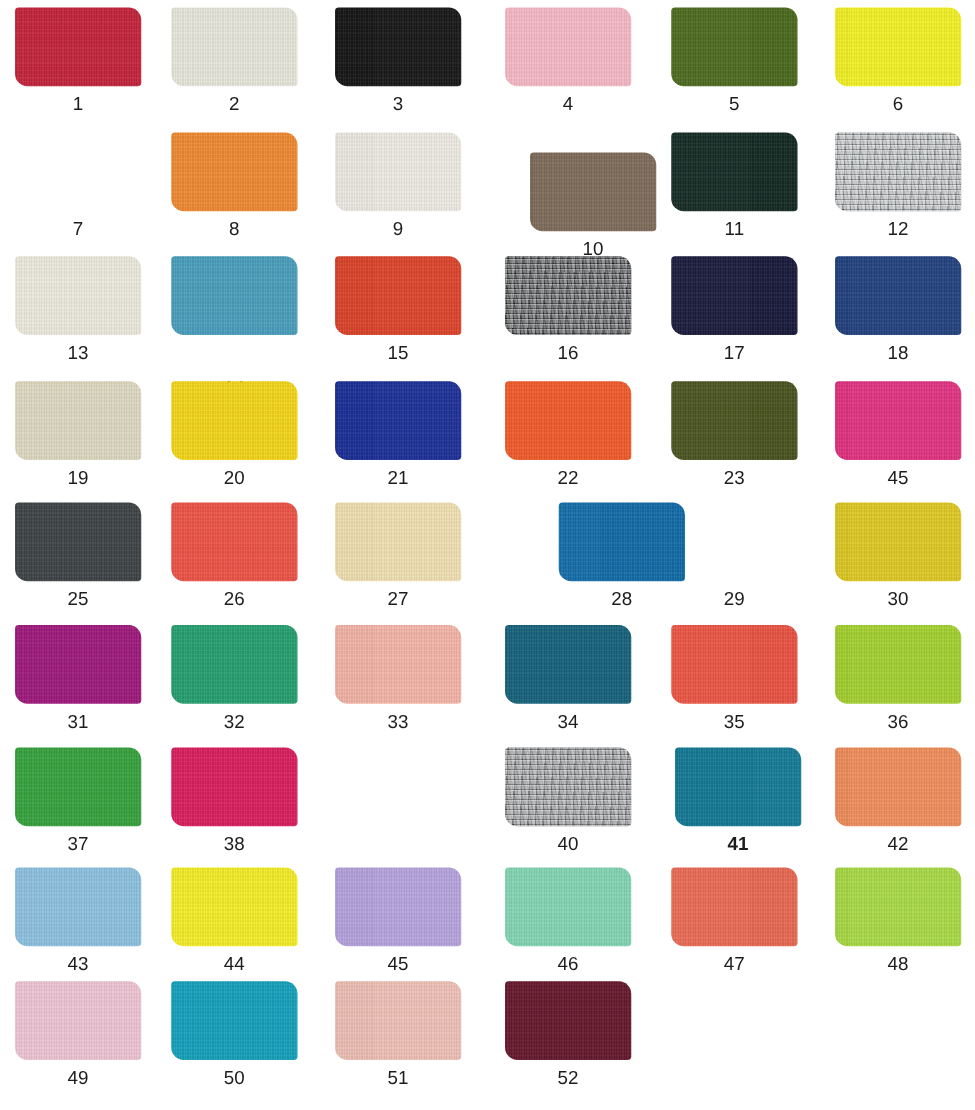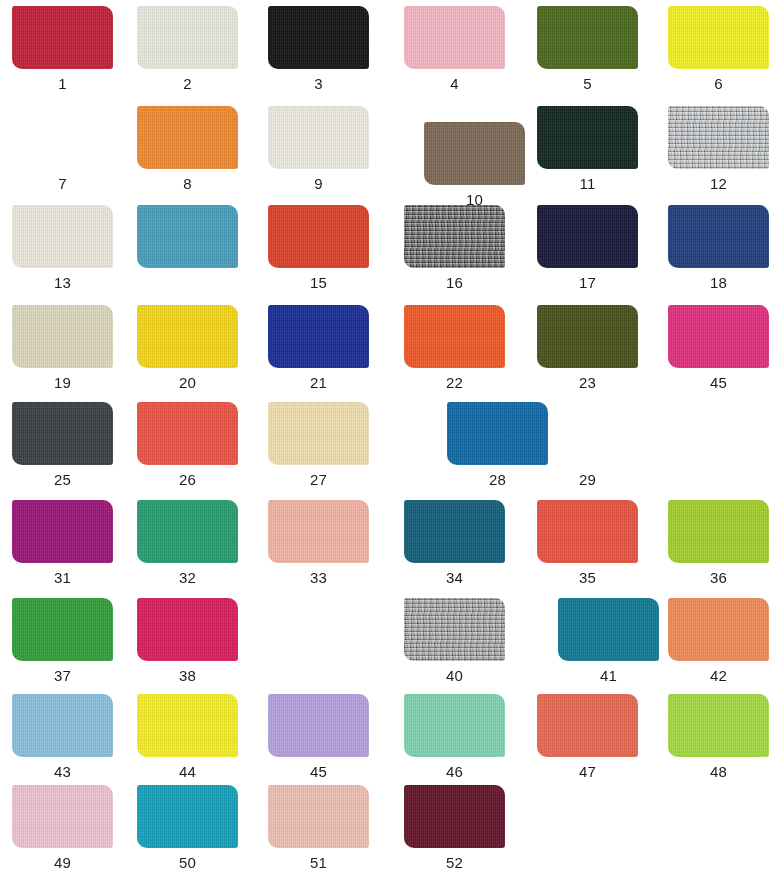--- a/index.html
+++ b/index.html
@@ -284,20 +284,26 @@
       <div class="swatch-cell" style="position: absolute; left: 404px; top: 0px; width: 101px; padding-left: 43px;">
         <div class="swatch-chip" style="background: rgb(19, 108, 168);">
           <span class="weave"></span>
         </div>
         <div class="swatch-label">28</div>
       </div>
       <div class="swatch-cell" style="position: absolute; left: 537px; top: 0px; width: 101px;">
         <div class="swatch-chip empty"></div>
         <div class="swatch-label">29</div>
       </div>
+      <div class="swatch-cell" style="position: absolute; left: 668px; top: 0px; width: 101px;">
+        <div class="swatch-chip" style="background: rgb(221, 200, 36);">
+          <span class="weave"></span>
+        </div>
+        <div class="swatch-label">30</div>
+      </div>
     </div>
     <div class="swatch-row" style="top: 494px;">
       <div class="swatch-cell" style="position: absolute; left: 12px; top: 0px; width: 101px;">
         <div class="swatch-chip" style="background: rgb(157, 24, 122);">
           <span class="weave"></span>
         </div>
         <div class="swatch-label">31</div>
       </div>
       <div class="swatch-cell" style="position: absolute; left: 137px; top: 0px; width: 101px;">
         <div class="swatch-chip" style="background: rgb(39, 160, 113);">
@@ -342,21 +348,21 @@
           <span class="weave"></span>
         </div>
         <div class="swatch-label">38</div>
       </div>
       <div class="swatch-cell" style="position: absolute; left: 404px; top: 0px; width: 101px;">
         <div class="swatch-chip heather" style="background: rgb(129, 131, 134);">
           <span class="weave"></span>
         </div>
         <div class="swatch-label">40</div>
       </div>
-      <div class="swatch-cell" style="position: absolute; left: 558px; top: 0px; width: 101px;">
+      <div class="swatch-cell" style="position: absolute; left: 540px; top: 0px; width: 101px; font-weight: bold;">
         <div class="swatch-chip" style="background: rgb(21, 122, 149);">
           <span class="weave"></span>
         </div>
         <div class="swatch-label">41</div>
       </div>
       <div class="swatch-cell" style="position: absolute; left: 668px; top: 0px; width: 101px;">
         <div class="swatch-chip" style="background: rgb(239, 141, 90);">
           <span class="weave"></span>
         </div>
         <div class="swatch-label">42</div>

